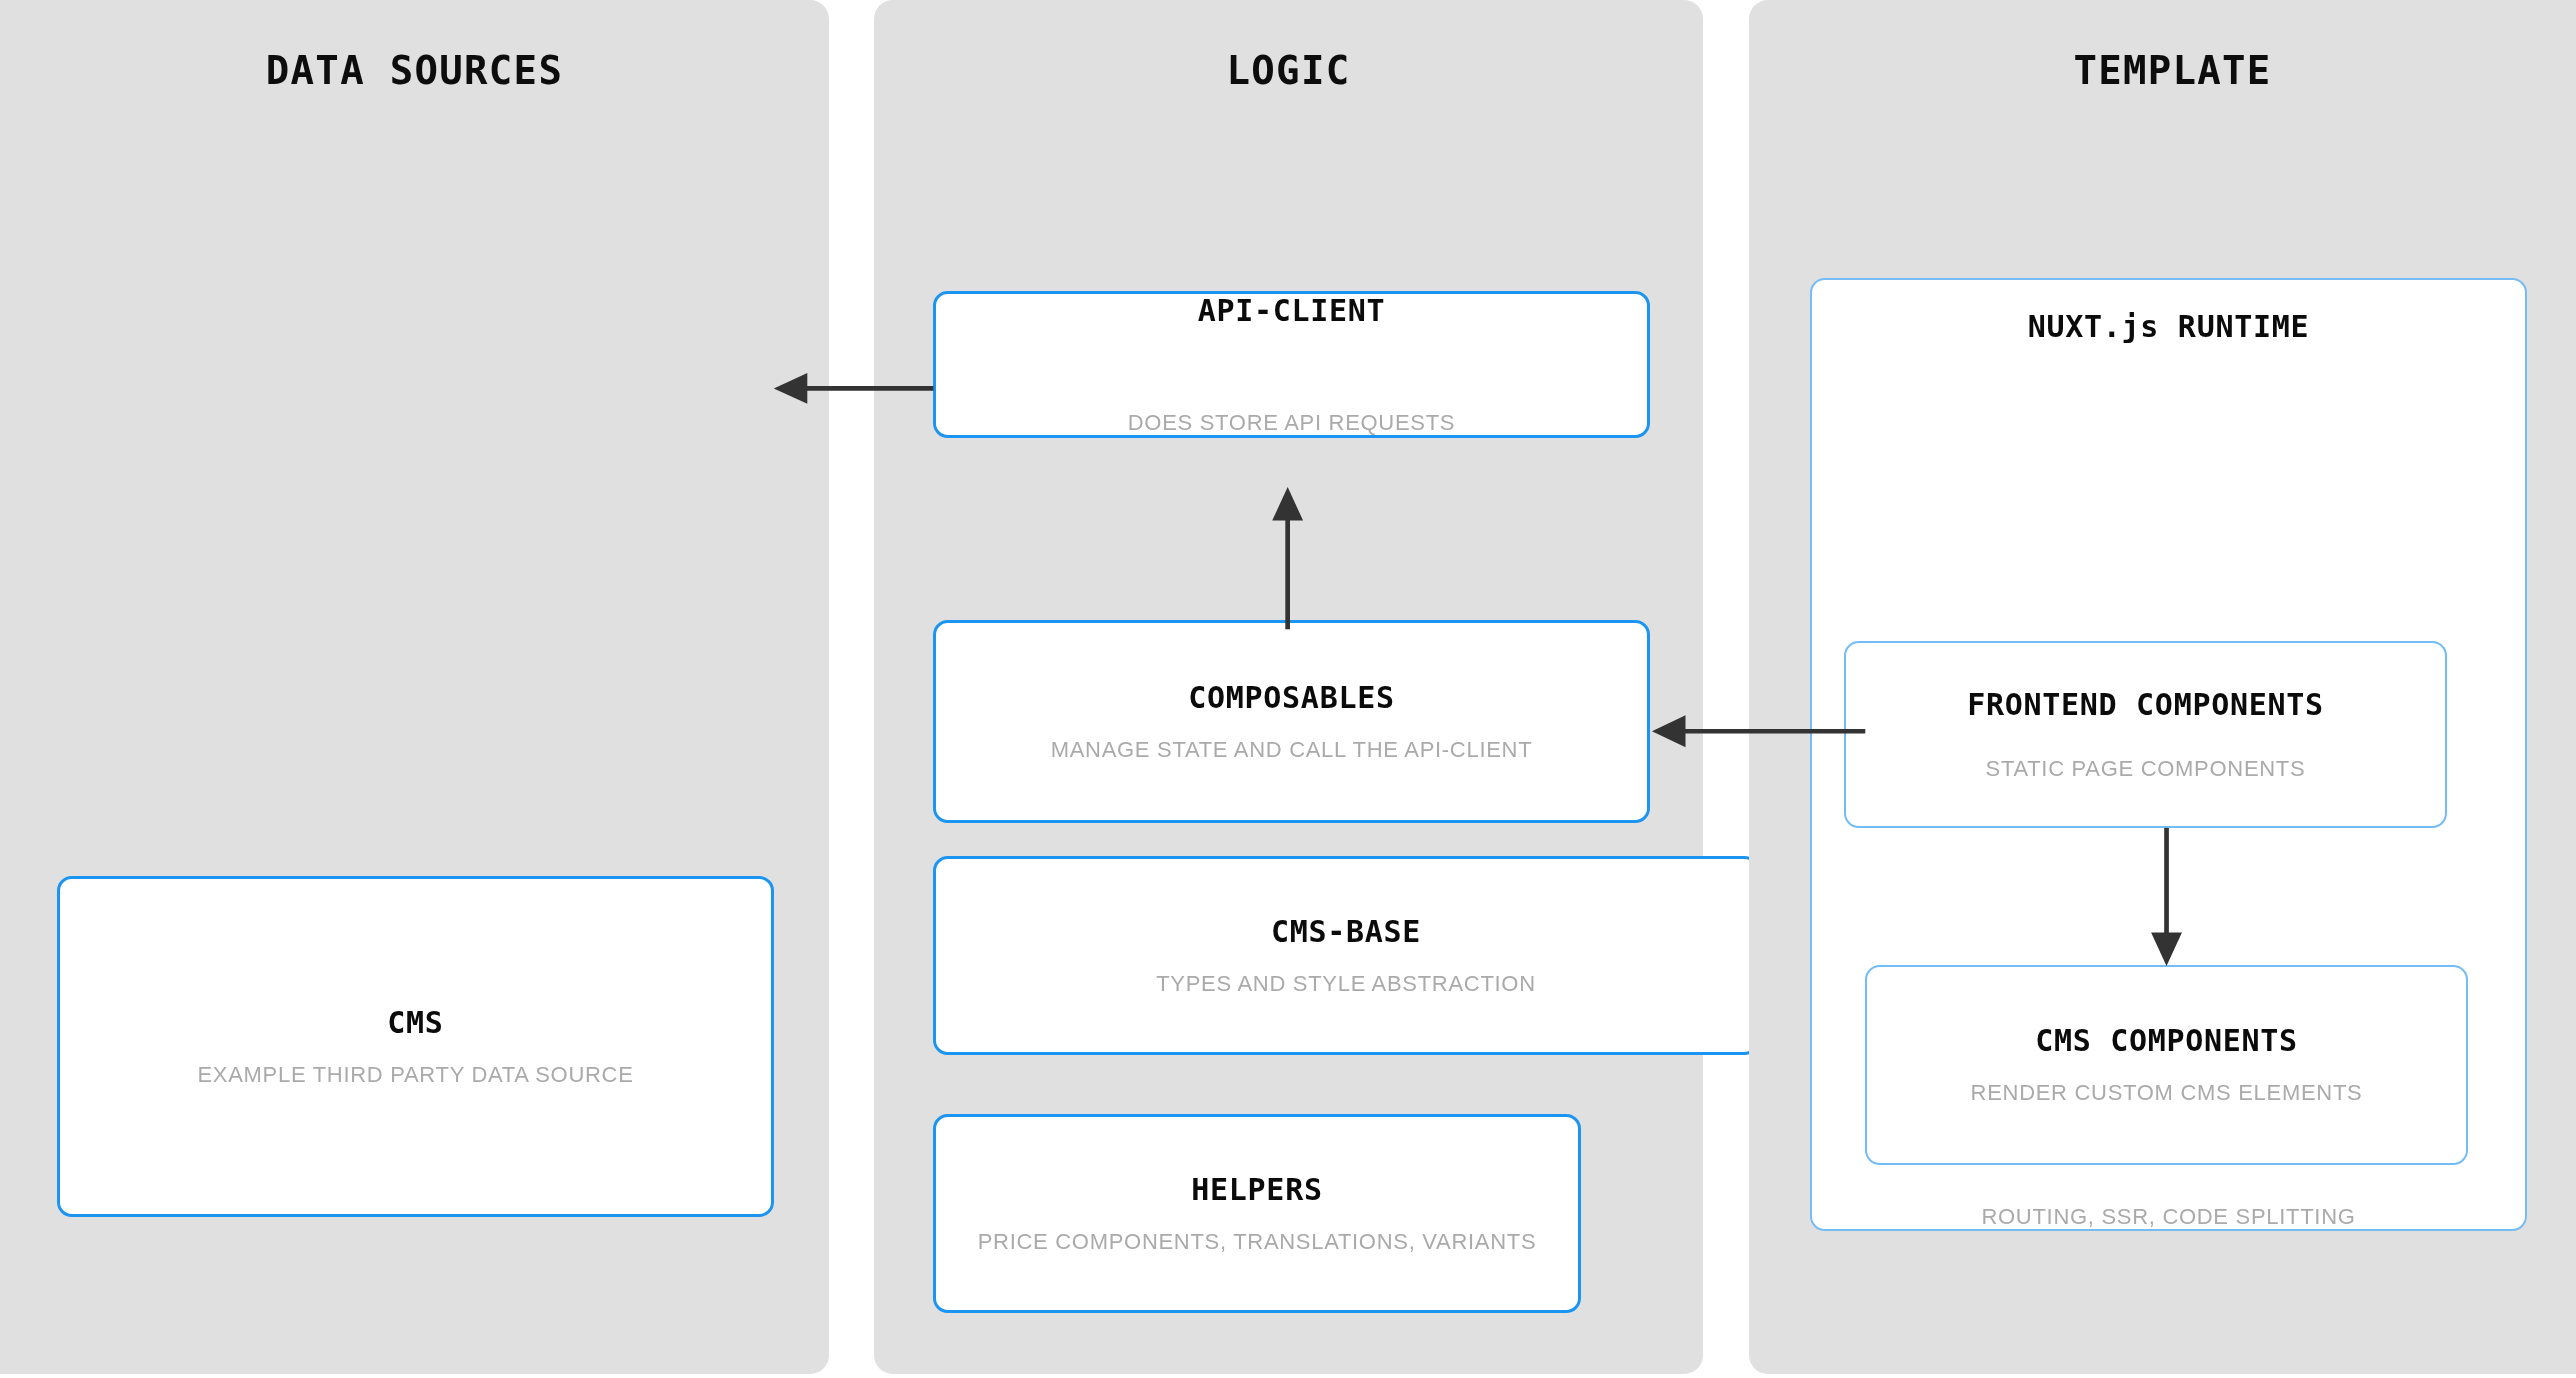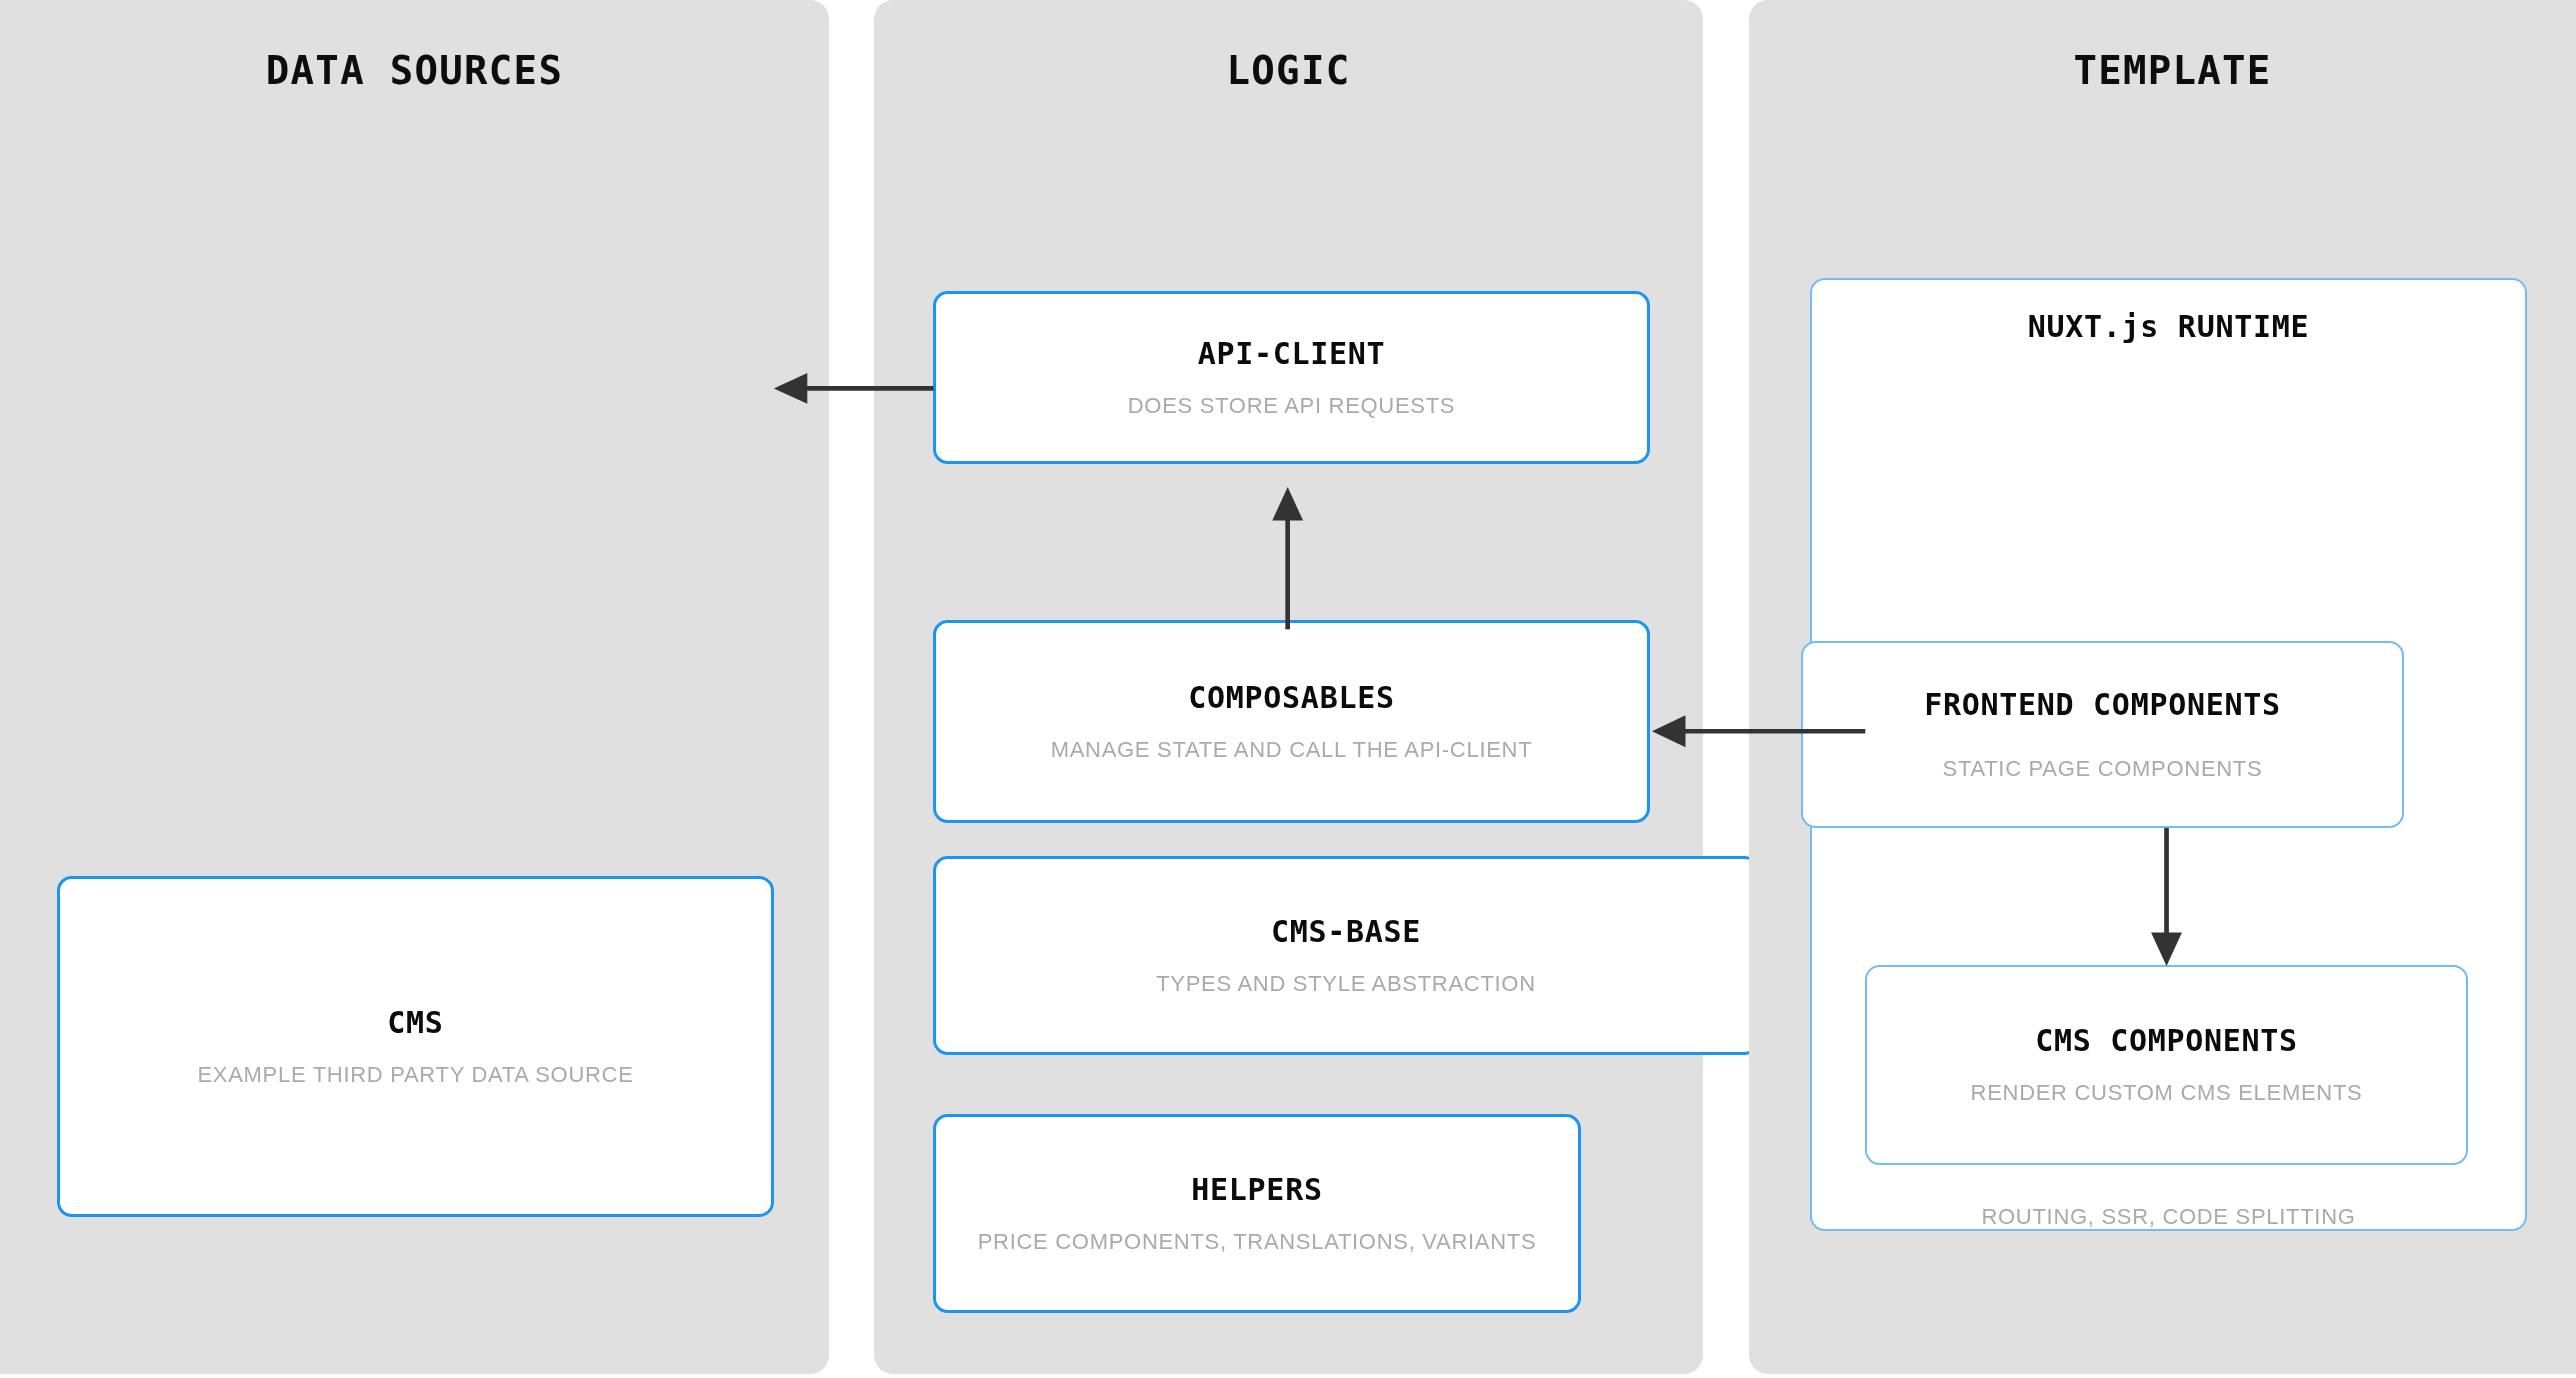--- a/index.html
+++ b/index.html
@@ -85,27 +85,27 @@
     line-height: 1.15;
     white-space: nowrap;
     font-family: Liberation Sans, sans-serif;
   }
   .node.nested-parent > .node-sub { margin-top: 20px; }
 
   
   #node-shopware-store   { left: 57px;  top: 291px;  width: 717px; height: 342px; }
   #node-cms             { left: 57px;  top: 876px; width: 717px; height: 341px; }
 
-  #node-api-client      { left: 933px; top: 291px;  width: 717px; height: 173px; }
+  #node-api-client      { left: 933px; top: 291px;  width: 717px; height: 147px; justify-content: space-between; }
   #node-composables     { left: 933px; top: 620px;  width: 717px; height: 203px; }
   #node-cms-base        { left: 933px; top: 856px; width: 826px; height: 199px; }
   #node-helpers         { left: 933px; top: 1114px; width: 648px; height: 199px; }
 
   #node-nuxt-runtime    { left: 1810px; top: 278px;  width: 717px; height: 953px; }
-  #node-frontend-components { left: 1801px; top: 641px;  width: 603px; height: 187px; gap: 12px; }
+  #node-frontend-components { left: 1844px; top: 641px;  width: 603px; height: 187px; gap: 12px; }
   #node-cms-components  { left: 1865px; top: 965px; width: 603px; height: 200px; }
 
   
   .arrow-layer {
     position: absolute;
     inset: 0;
     pointer-events: none;
   }
   .arrow-line { stroke: #333333; stroke-width: 7; fill: none; }
   .arrow-head { fill: #333333; }

